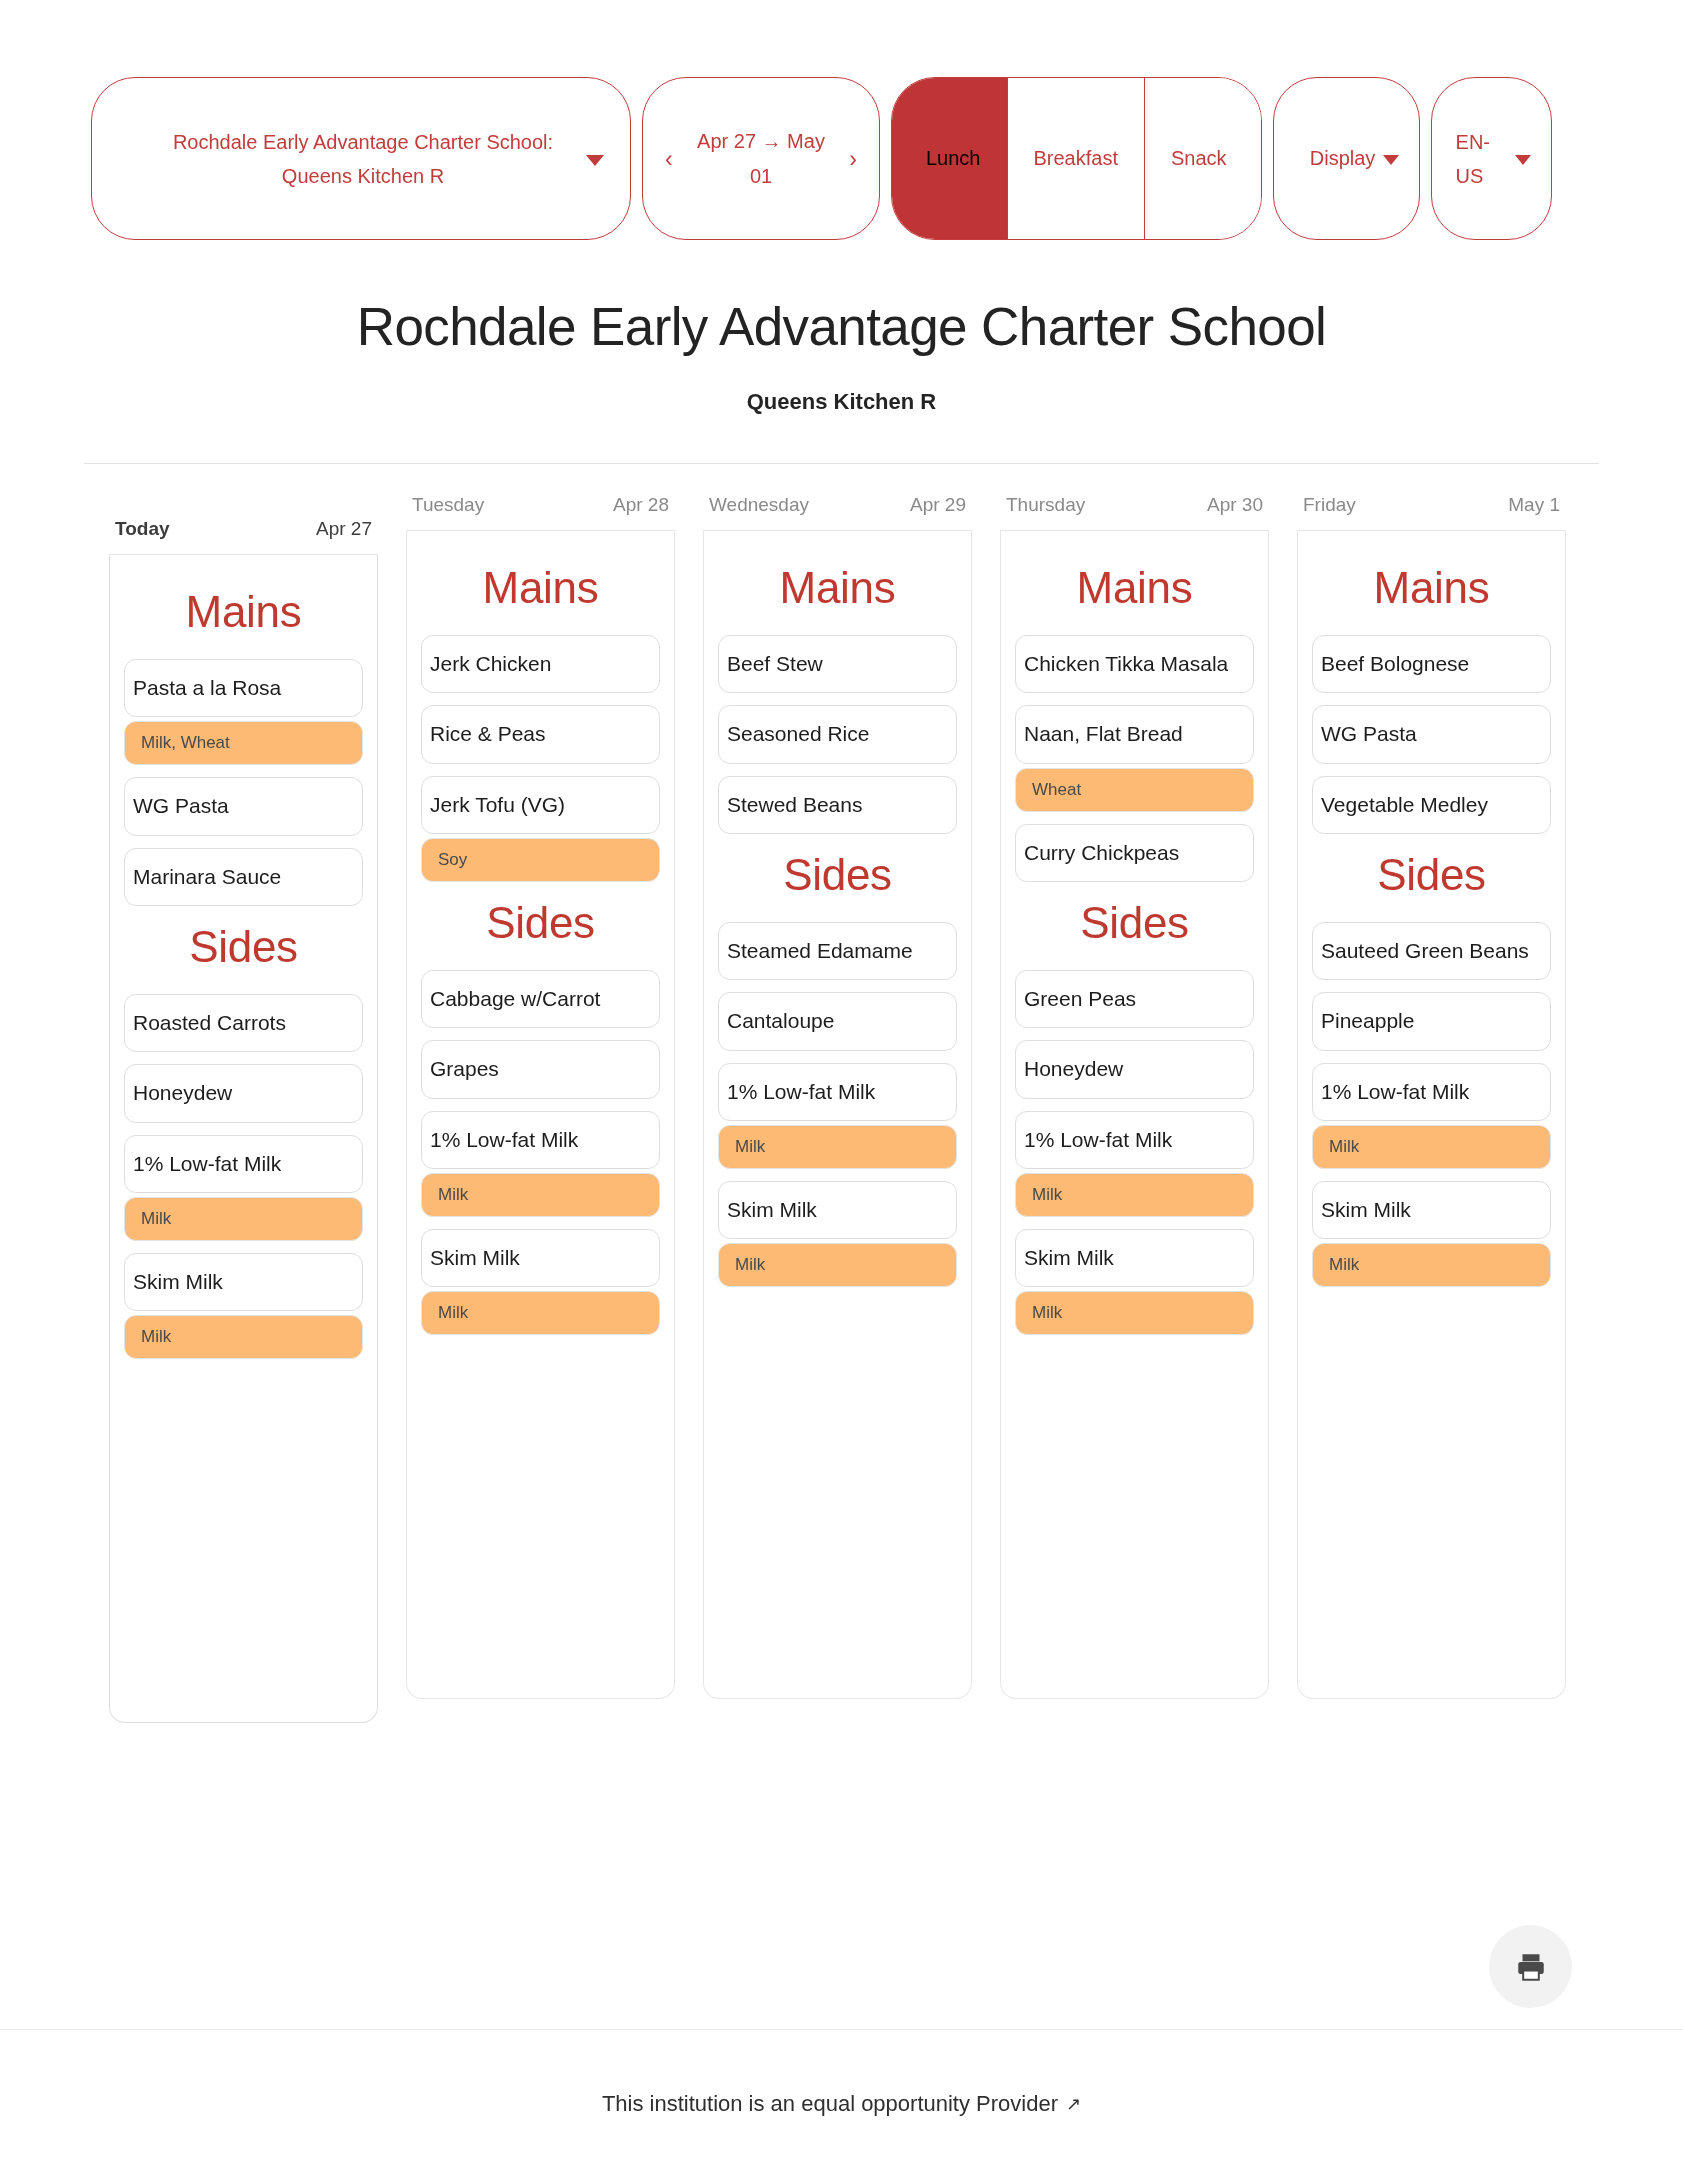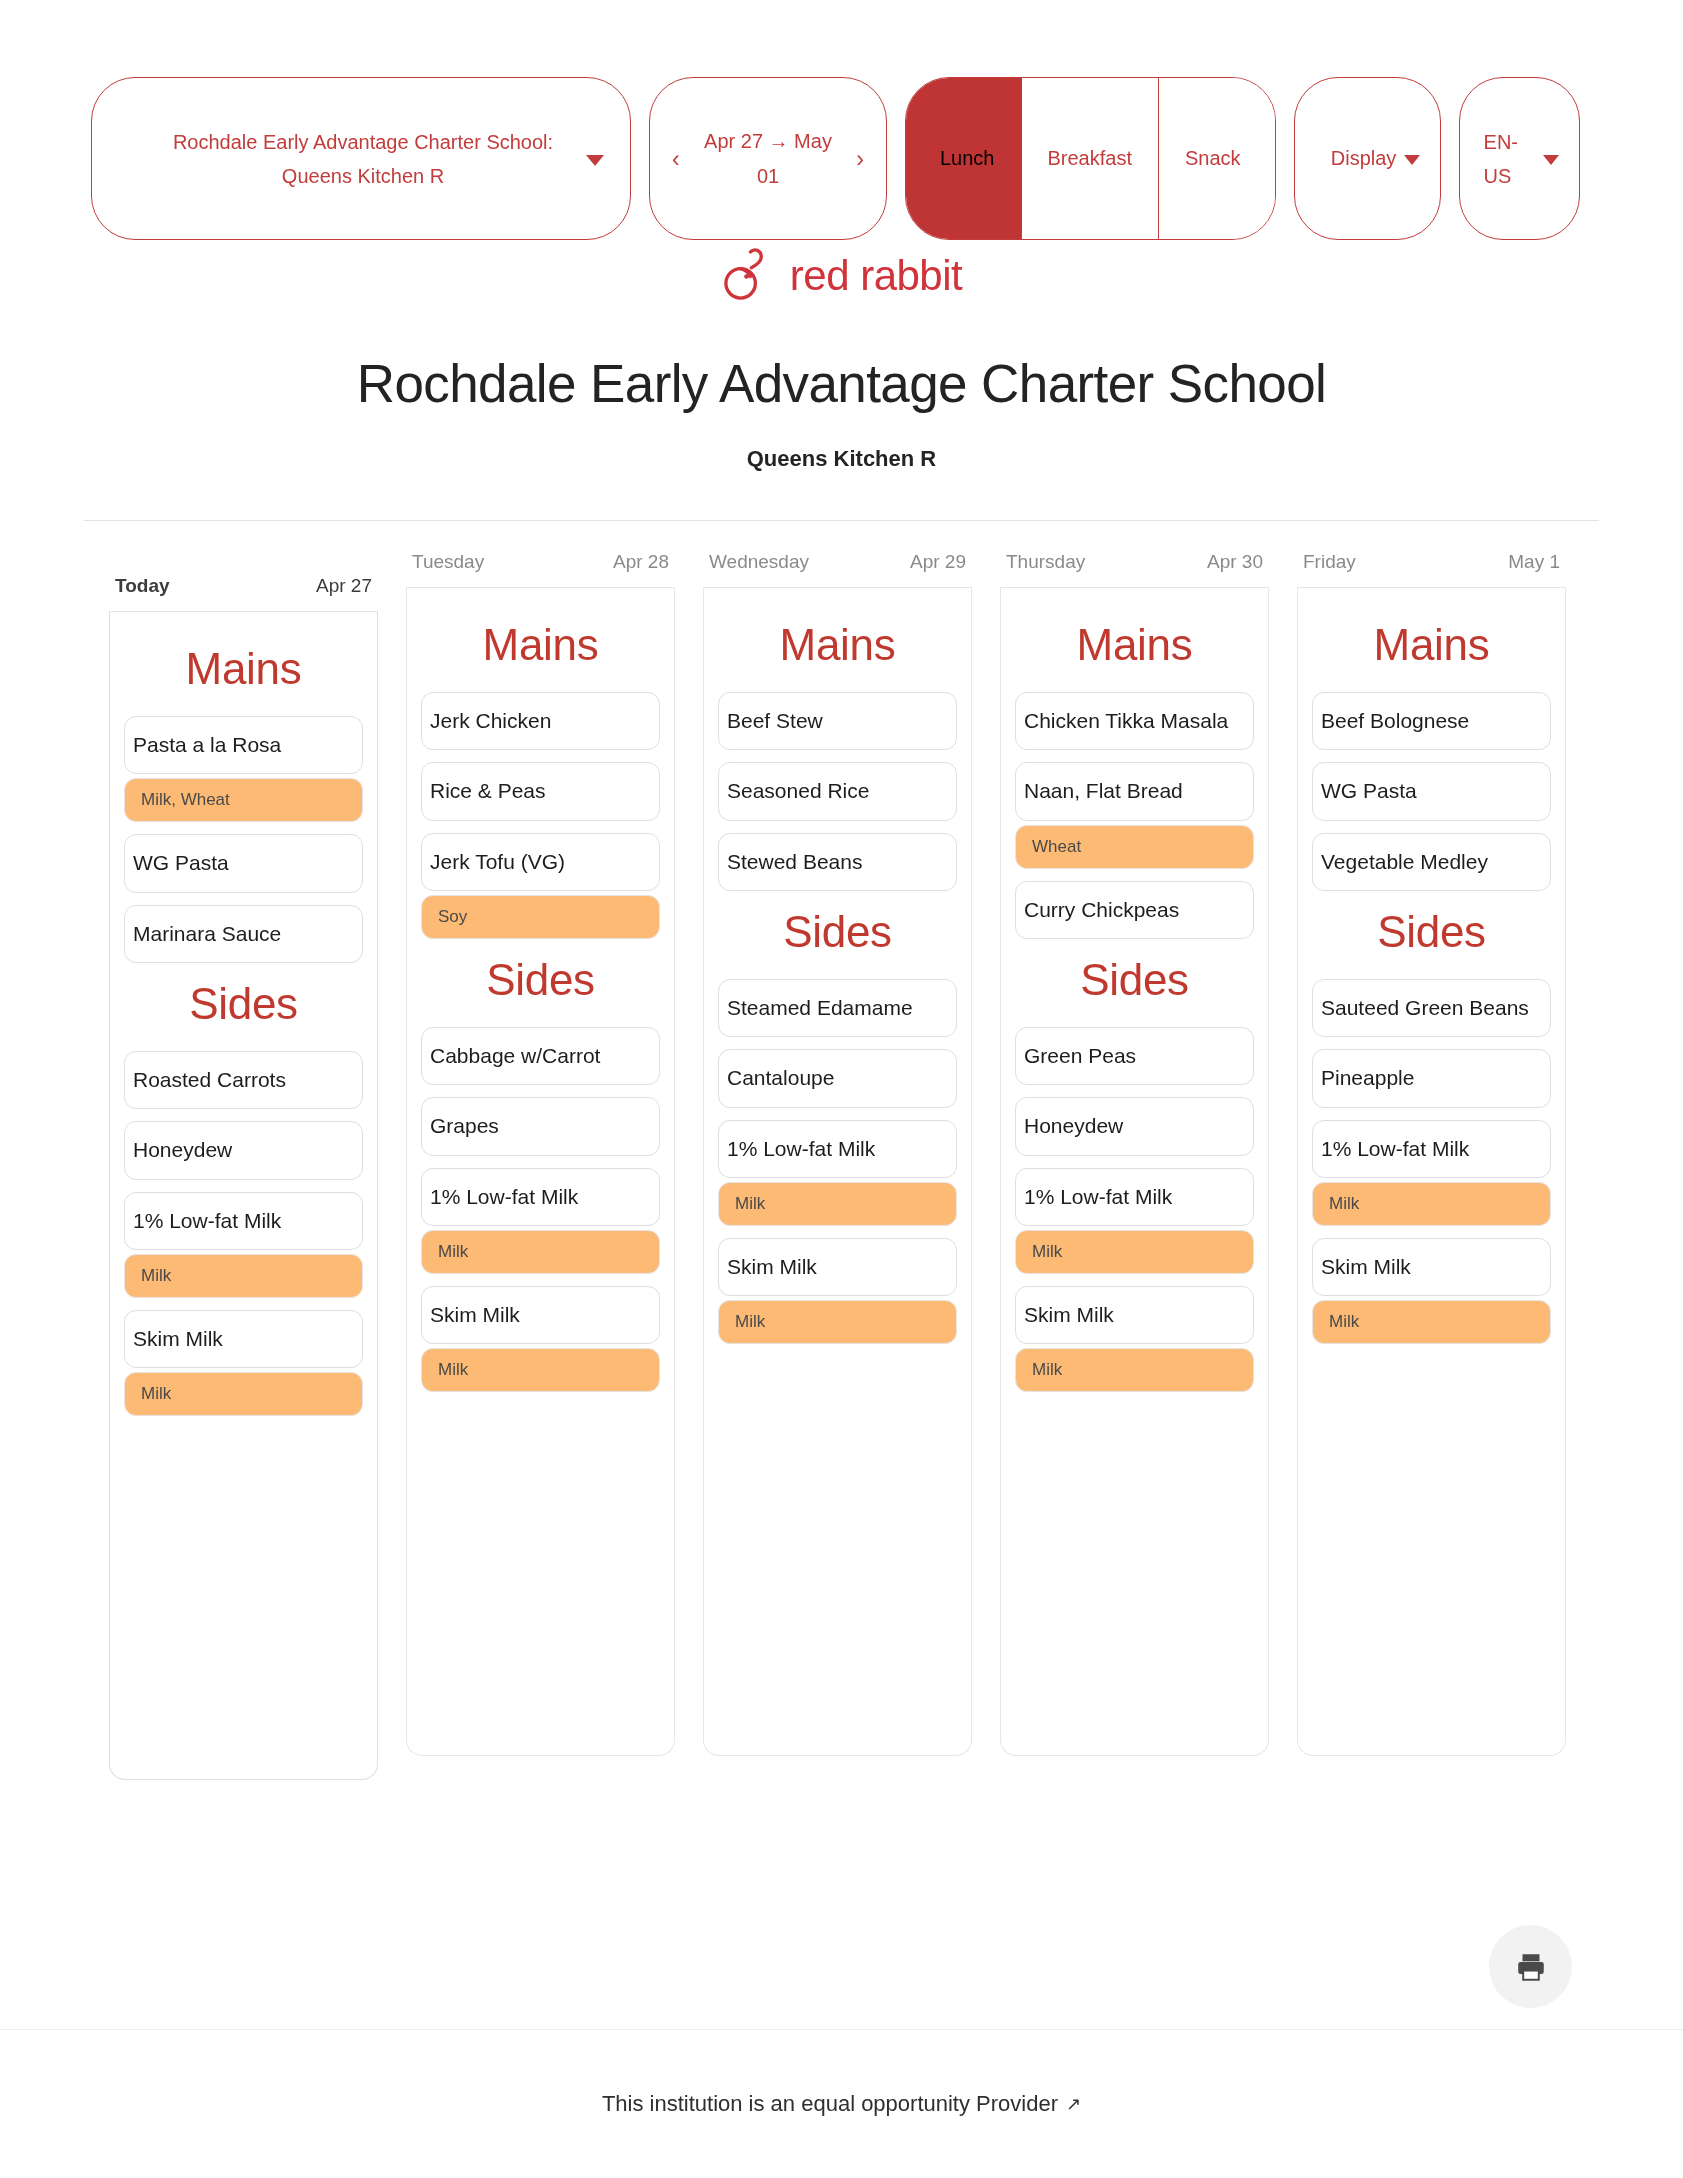--- a/index.html
+++ b/index.html
@@ -13,21 +13,21 @@
   .page {
     width: 1683px; height: 2178px;
     position: relative;
     overflow: hidden;
   }
 
   
   .toolbar {
     display: flex;
     align-items: stretch;
-    gap: 18px;
+    gap: 11px;
     padding: 77px 0 0 91px;
     height: 248px;
   }
   .pill {
     border: 1.6px solid #c33c3c;
     border-radius: 44px;
     color: #c33c3c;
     background: #fff;
     display: flex;
     align-items: center;
@@ -276,29 +276,20 @@
       <div class="label">Display</div>
       <span class="caret small"></span>
     </div>
 
     <div class="pill lang-pill">
       <div class="label">EN-US</div>
       <span class="caret small"></span>
     </div>
   </div>
 
-  <div class="brand">
-    <svg class="logo" viewBox="0 0 56 60">
-      <path d="M30 6 C34 2 41 4 41 11 C41 17 35 20 31 22" fill="none" stroke="#d0343b" stroke-width="3.4" stroke-linecap="round"></path>
-      <circle cx="20" cy="38" r="15" fill="none" stroke="#d0343b" stroke-width="3.4"></circle>
-      <circle cx="26" cy="31" r="2.4" fill="#d0343b"></circle>
-      <path d="M20 23 C24 24 28 27 30 31" fill="none" stroke="#d0343b" stroke-width="3.4" stroke-linecap="round"></path>
-    </svg>
-    <div class="name">red rabbit</div>
-  </div>
 
   <h1 class="title">Rochdale Early Advantage Charter School</h1>
   <div class="subtitle">Queens Kitchen R</div>
   <div class="divider"></div>
 
   <div class="week" id="week">
       <div class="day today">
         <div class="day-head">
           <span class="dayname">Today</span>
           <span class="daydate">Apr 27</span>

